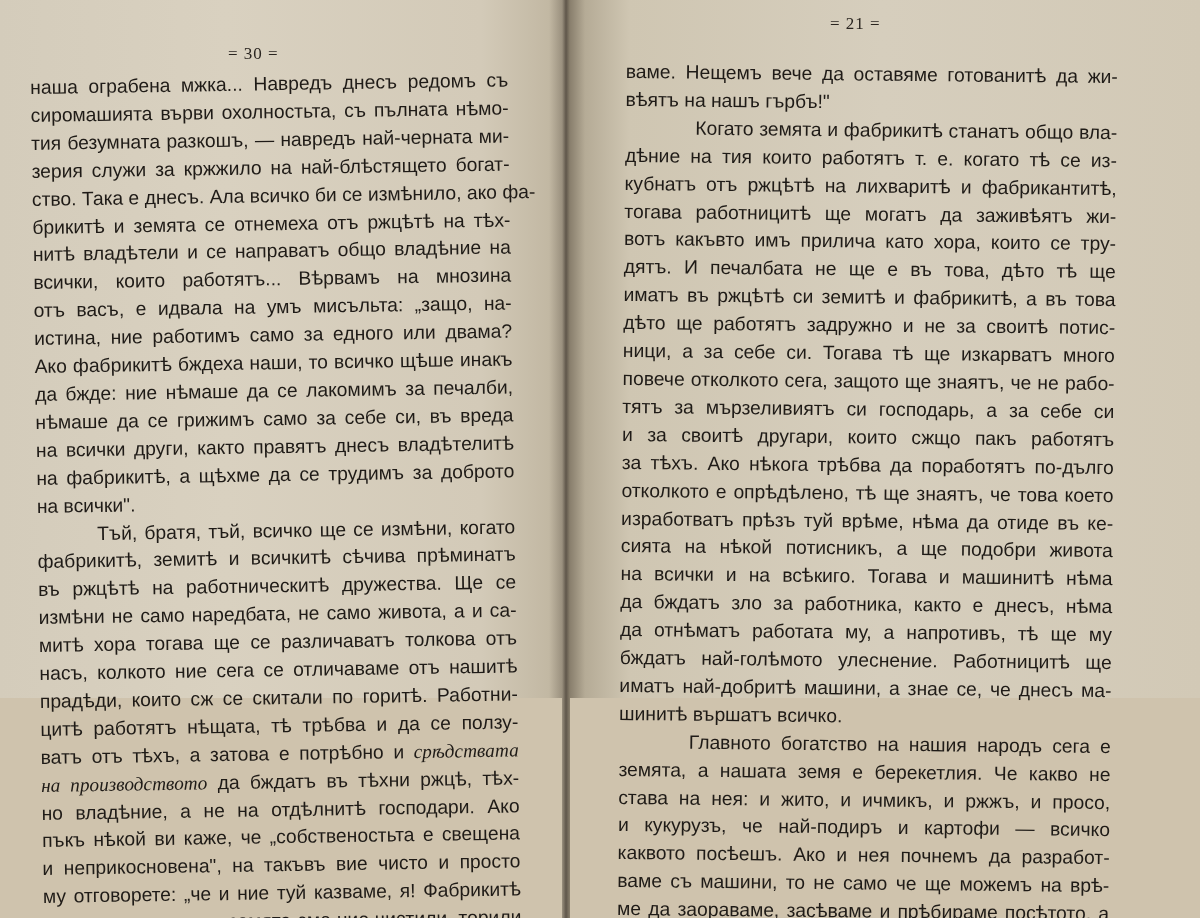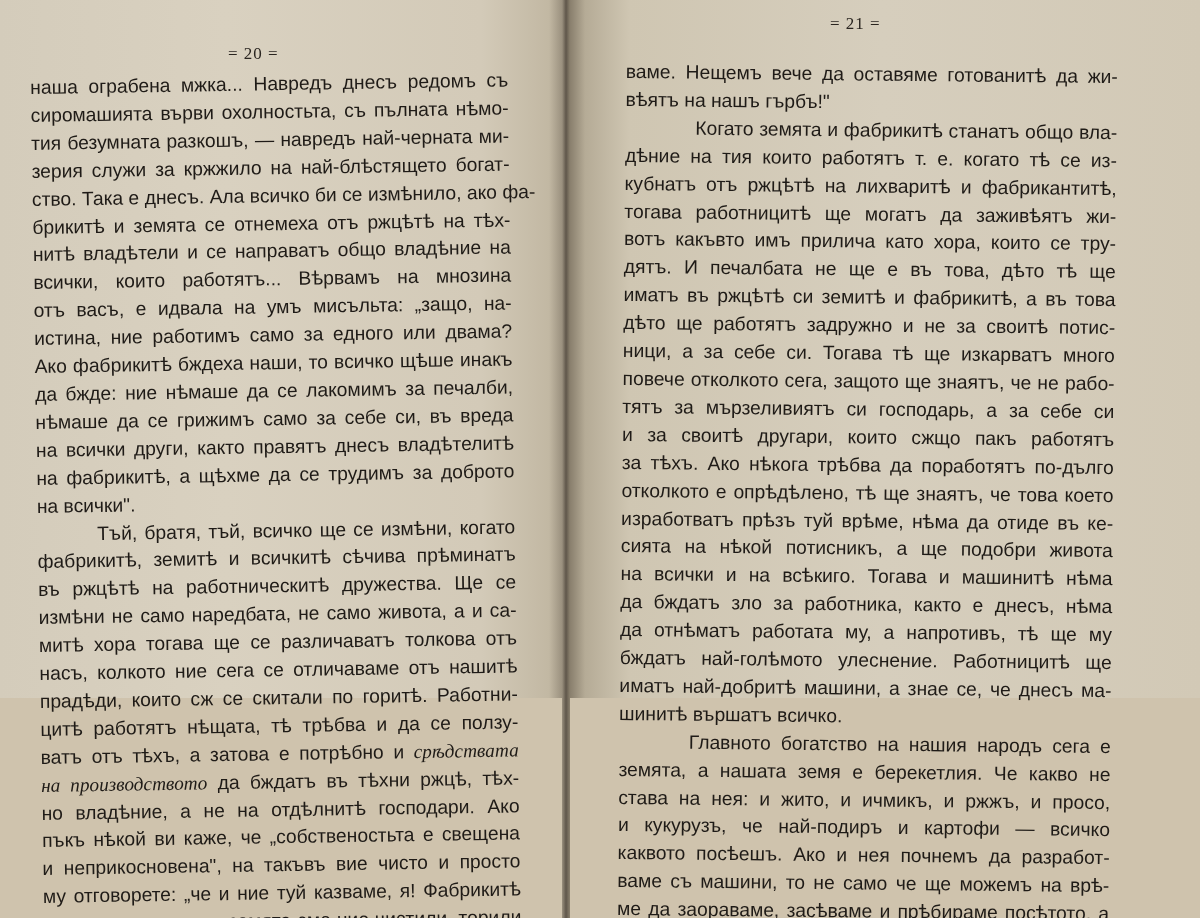--- a/index.html
+++ b/index.html
@@ -48,21 +48,21 @@
   .line.indent { padding-left:60px; }
   .page-right .line.indent { padding-left:70px; }
   em.it { font-family:"Liberation Serif", serif; font-style:italic; }
 </style>
 </head>
 <body>
 
 <div class="spread">
 
   <div class="page page-left">
-    <div class="folio">= 20 =</div>
+    <div class="folio">= 30 =</div>
     <div class="text" id="left-text">
       <span class="line">наша ограбена мжка... Навредъ днесъ редомъ съ</span>
       <span class="line">сиромашията върви охолностьта, съ пълната нѣмо-</span>
       <span class="line">тия безумната разкошъ, — навредъ най-черната ми-</span>
       <span class="line">зерия служи за кржжило на най-блѣстящето богат-</span>
       <span class="line">ство. Така е днесъ. Ала всичко би се измѣнило, ако фа-</span>
       <span class="line">брикитѣ и земята се отнемеха отъ ржцѣтѣ на тѣх-</span>
       <span class="line">нитѣ владѣтели и се направатъ общо владѣние на</span>
       <span class="line">всички, които работятъ... Вѣрвамъ на мнозина</span>
       <span class="line">отъ васъ, е идвала на умъ мисъльта: „защо, на-</span>

